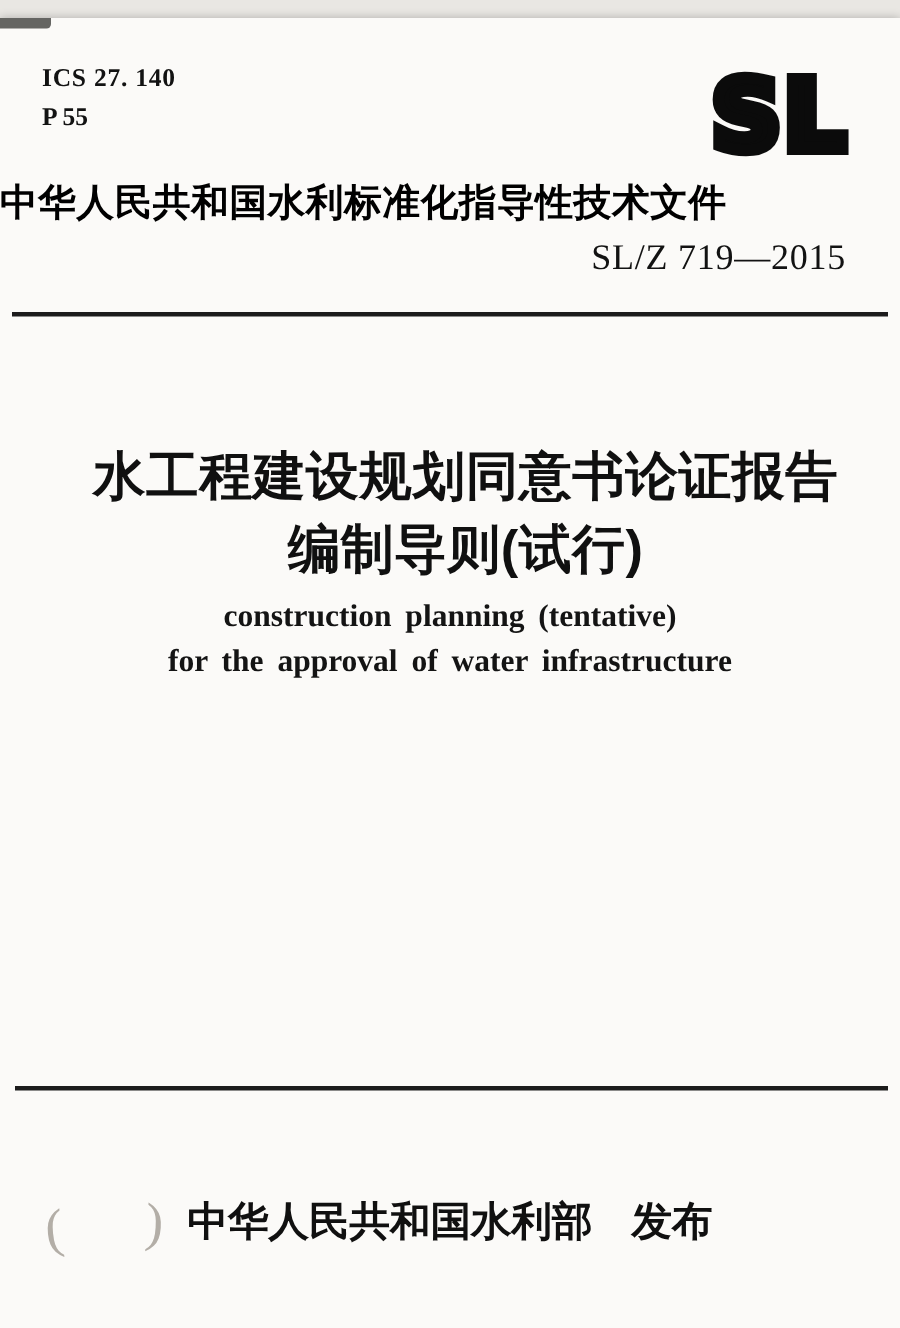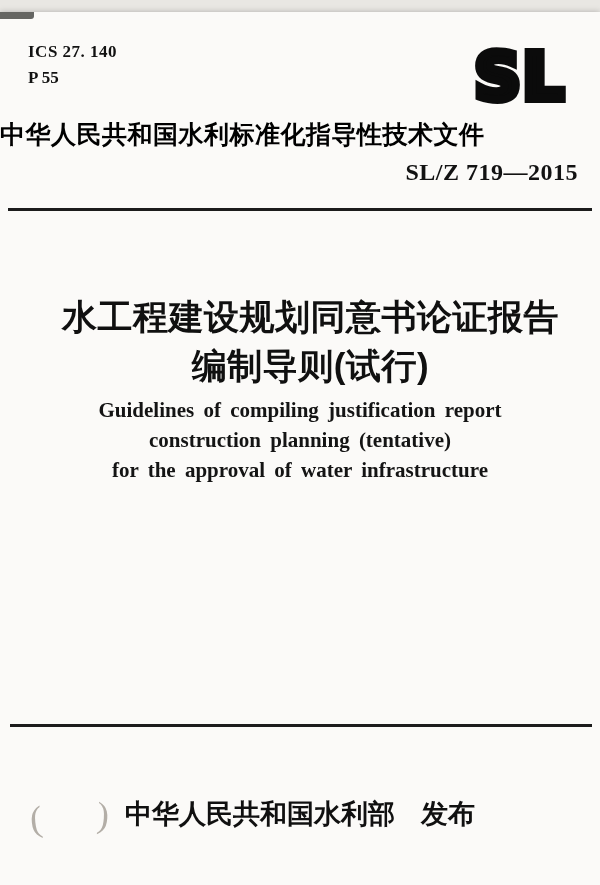--- a/index.html
+++ b/index.html
@@ -52,23 +52,23 @@
     left: 0; right: 0;
     top: 106px;
     text-align: left;
     font-weight: bold;
     font-size: 25px;
     letter-spacing: 0.5px;
     color: #000000;
   }
   .std-no {
     position: absolute;
-    right: 22px; top: 147px;
+    right: 36px; top: 147px;
     font-family: "Liberation Serif", serif;
-    font-weight: bold;
+    font-weight: normal;
     font-size: 24px;
     letter-spacing: 0.5px;
   }
   .rule-top {
     position: absolute;
     left: 8px; right: 8px; top: 196px;
     height: 3px;
     background: #1c1c1c;
   }
   .title-cn {
@@ -153,21 +153,20 @@
   <div class="doc-type">中华人民共和国水利标准化指导性技术文件</div>
 
   <div class="std-no">SL/Z 719—2015</div>
 
   <div class="rule-top"></div>
 
   <div class="title-cn l1">水工程建设规划同意书论证报告</div>
   <div class="title-cn l2">编制导则(试行)</div>
 
   <div class="title-en">
-    <div>Guidelines of compiling justification report</div>
     <div>construction planning (tentative)</div>
     <div>for the approval of water infrastructure</div>
   </div>
 
 
   <div class="rule-bottom"></div>
 
   <span class="pencil left">(</span>
   <span class="pencil right">)</span>
 

